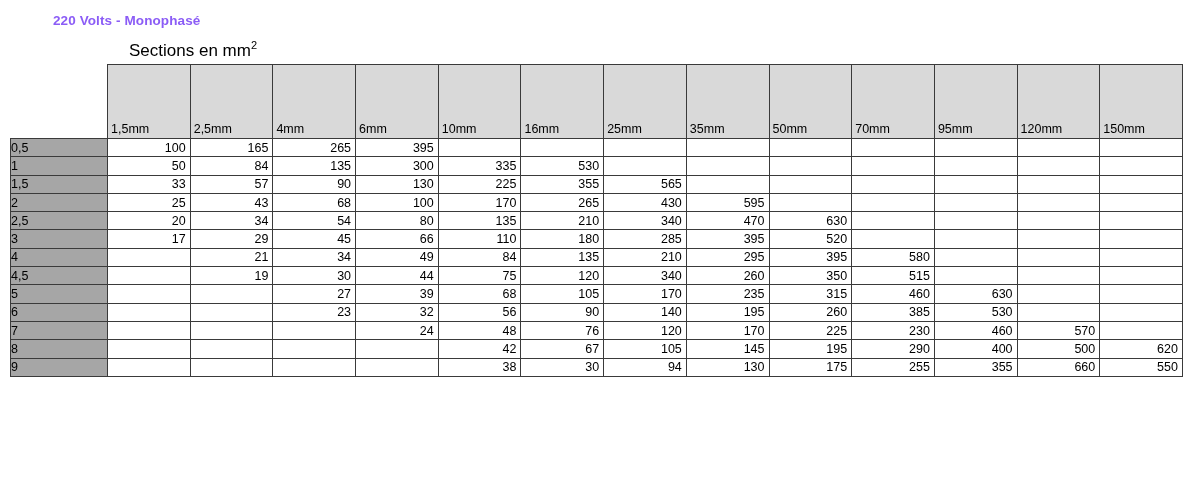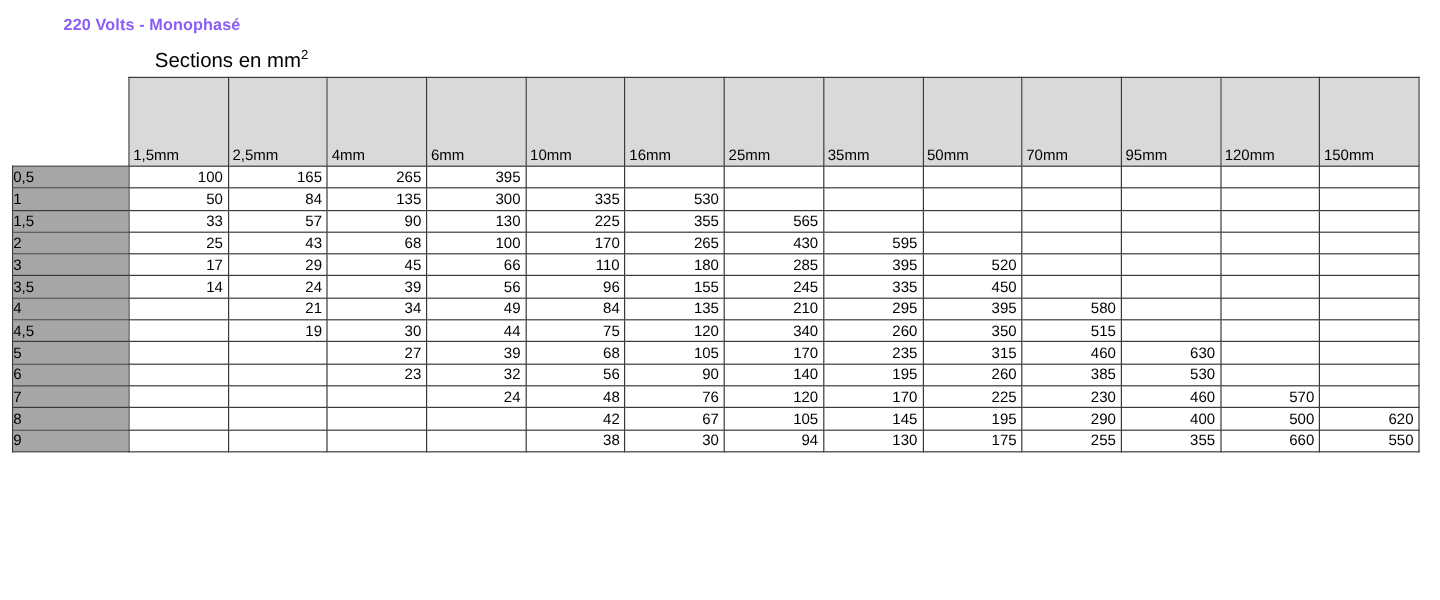--- a/index.html
+++ b/index.html
@@ -216,52 +216,52 @@
         <td class="value-cell">265</td>
         <td class="value-cell">430</td>
         <td class="value-cell">595</td>
         <td class="value-cell"></td>
         <td class="value-cell"></td>
         <td class="value-cell"></td>
         <td class="value-cell"></td>
         <td class="value-cell"></td>
       </tr>
       <tr>
+        <th class="row-label">2,5</th>
+        <td class="value-cell">20</td>
+        <td class="value-cell">34</td>
+        <td class="value-cell">54</td>
+        <td class="value-cell">80</td>
+        <td class="value-cell">135</td>
+        <td class="value-cell">210</td>
+        <td class="value-cell">340</td>
+        <td class="value-cell">470</td>
+        <td class="value-cell">630</td>
+        <td class="value-cell"></td>
+        <td class="value-cell"></td>
+        <td class="value-cell"></td>
+        <td class="value-cell"></td>
+      </tr>
+      <tr>
         <th class="row-label">3</th>
         <td class="value-cell">17</td>
         <td class="value-cell">29</td>
         <td class="value-cell">45</td>
         <td class="value-cell">66</td>
         <td class="value-cell">110</td>
         <td class="value-cell">180</td>
         <td class="value-cell">285</td>
         <td class="value-cell">395</td>
         <td class="value-cell">520</td>
         <td class="value-cell"></td>
         <td class="value-cell"></td>
         <td class="value-cell"></td>
         <td class="value-cell"></td>
       </tr>
       <tr>
-        <th class="row-label">3,5</th>
-        <td class="value-cell">14</td>
-        <td class="value-cell">24</td>
-        <td class="value-cell">39</td>
-        <td class="value-cell">56</td>
-        <td class="value-cell">96</td>
-        <td class="value-cell">155</td>
-        <td class="value-cell">245</td>
-        <td class="value-cell">335</td>
-        <td class="value-cell">450</td>
-        <td class="value-cell"></td>
-        <td class="value-cell"></td>
-        <td class="value-cell"></td>
-        <td class="value-cell"></td>
-      </tr>
-      <tr>
         <th class="row-label">4</th>
         <td class="value-cell"></td>
         <td class="value-cell">21</td>
         <td class="value-cell">34</td>
         <td class="value-cell">49</td>
         <td class="value-cell">84</td>
         <td class="value-cell">135</td>
         <td class="value-cell">210</td>
         <td class="value-cell">295</td>
         <td class="value-cell">395</td>

